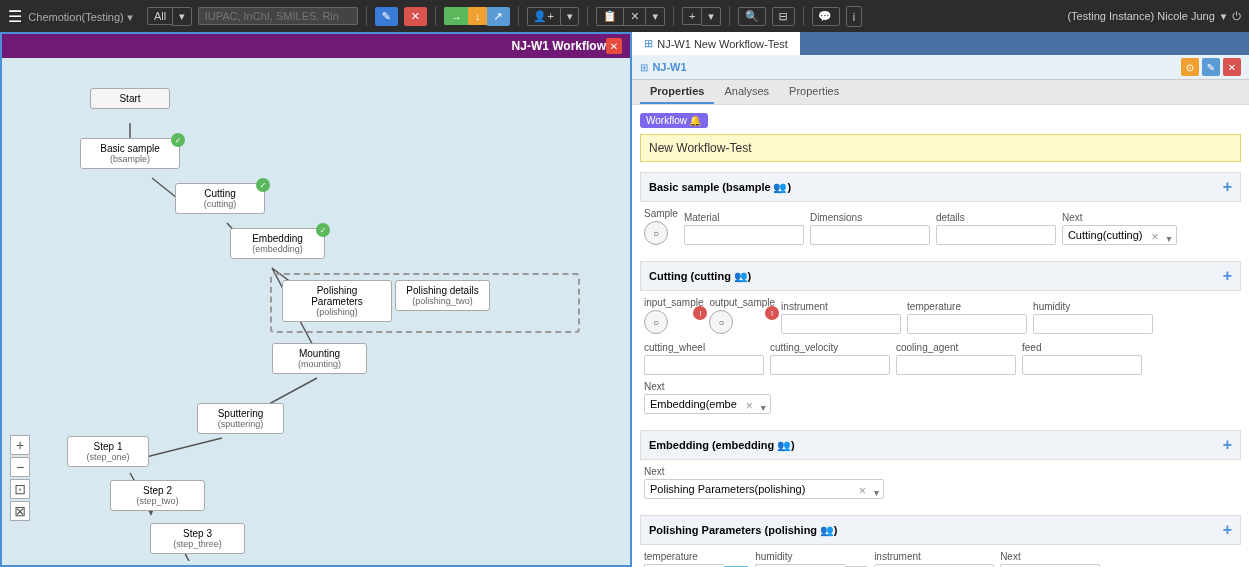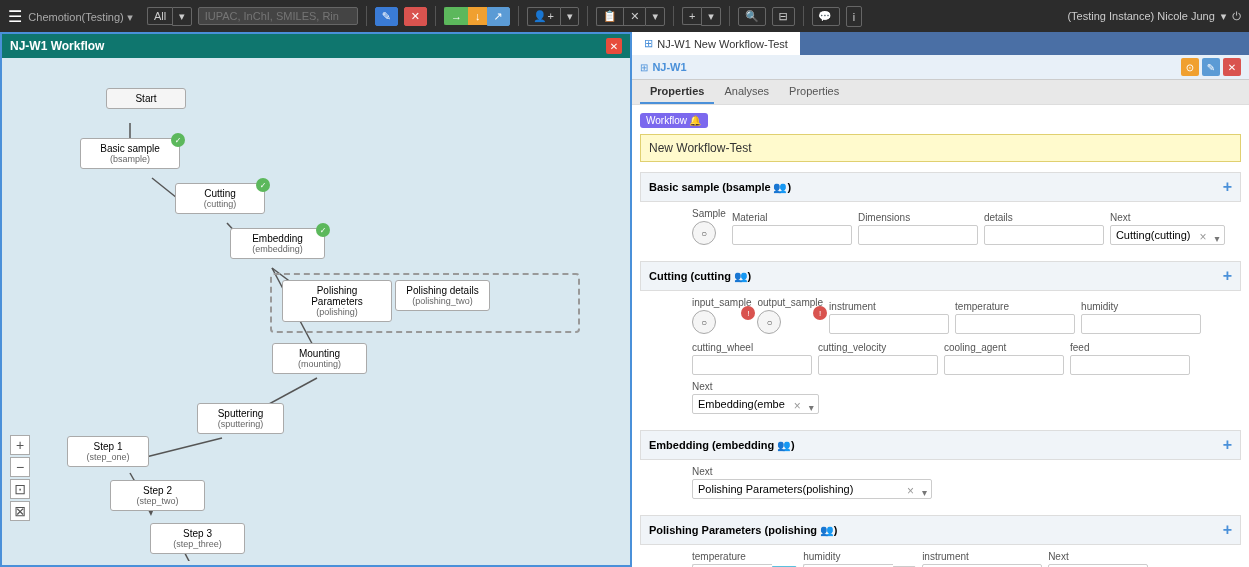--- a/index.html
+++ b/index.html
@@ -34,40 +34,40 @@
 
     
     .main-area { display: flex; height: calc(567px - 32px); }
 
     
     .left-panel {
       width: 632px; background: #d8e8f0; position: relative;
       border: 2px solid #4a90d9; flex-shrink: 0;
     }
     .left-panel-header {
-      background: #0f766e; color: #fff; padding: 4px 8px;
+      background: #701a75; color: #fff; padding: 4px 8px;
       font-size: 12px; font-weight: bold; display: flex; align-items: center;
-      justify-content: space-between;
+      justify-content: flex-end;
     }
     .left-panel-close {
       background: #e74c3c; color: #fff; border: none; width: 16px; height: 16px;
       cursor: pointer; font-size: 10px; display: flex; align-items: center; justify-content: center;
       border-radius: 2px;
     }
 
     
     .canvas-area { position: relative; width: 100%; height: calc(100% - 28px); overflow: hidden; }
 
     
     .wf-node {
       position: absolute; background: #fff; border: 1px solid #aaa;
       border-radius: 3px; padding: 4px 8px; font-size: 10px; text-align: center;
       min-width: 80px; cursor: pointer;
     }
-    .wf-node.start { background: #f5f5f5; margin-left: 16px; }
+    .wf-node.start { background: #f5f5f5; }
     .wf-node-label { font-size: 9px; color: #666; }
     .wf-check {
       position: absolute; top: -6px; right: -6px; width: 14px; height: 14px;
       background: #5cb85c; border-radius: 50%; color: #fff; font-size: 8px;
       display: flex; align-items: center; justify-content: center;
     }
 
     
     .zoom-controls {
       position: absolute; left: 8px; bottom: 40px;
@@ -167,21 +167,21 @@
     .njw1-label { color: #4a90d9; font-weight: bold; font-size: 11px; }
     .njw1-actions { display: flex; gap: 3px; }
     .njw1-action-btn {
       width: 18px; height: 18px; border: none; cursor: pointer;
       border-radius: 2px; font-size: 10px; display: flex; align-items: center; justify-content: center;
     }
     .njw1-action-btn.orange { background: #f0a030; color: #fff; }
     .njw1-action-btn.blue { background: #5b9bd5; color: #fff; }
     .njw1-action-btn.red { background: #d9534f; color: #fff; }
 
-    .section-content { padding: 0 4px 8px 4px; margin-left: 48px; }
+    .section-content { padding: 0 4px 8px 4px; }
 
     .input-unit-wrap { display: flex; align-items: center; }
     .input-unit-wrap .form-input { border-radius: 2px 0 0 2px; border-right: none; }
     .input-unit-wrap .unit-btn { border-radius: 0 2px 2px 0; }
 
     
     line { stroke: #555; stroke-width: 1.5; }
     polygon { fill: #555; }
 
     

